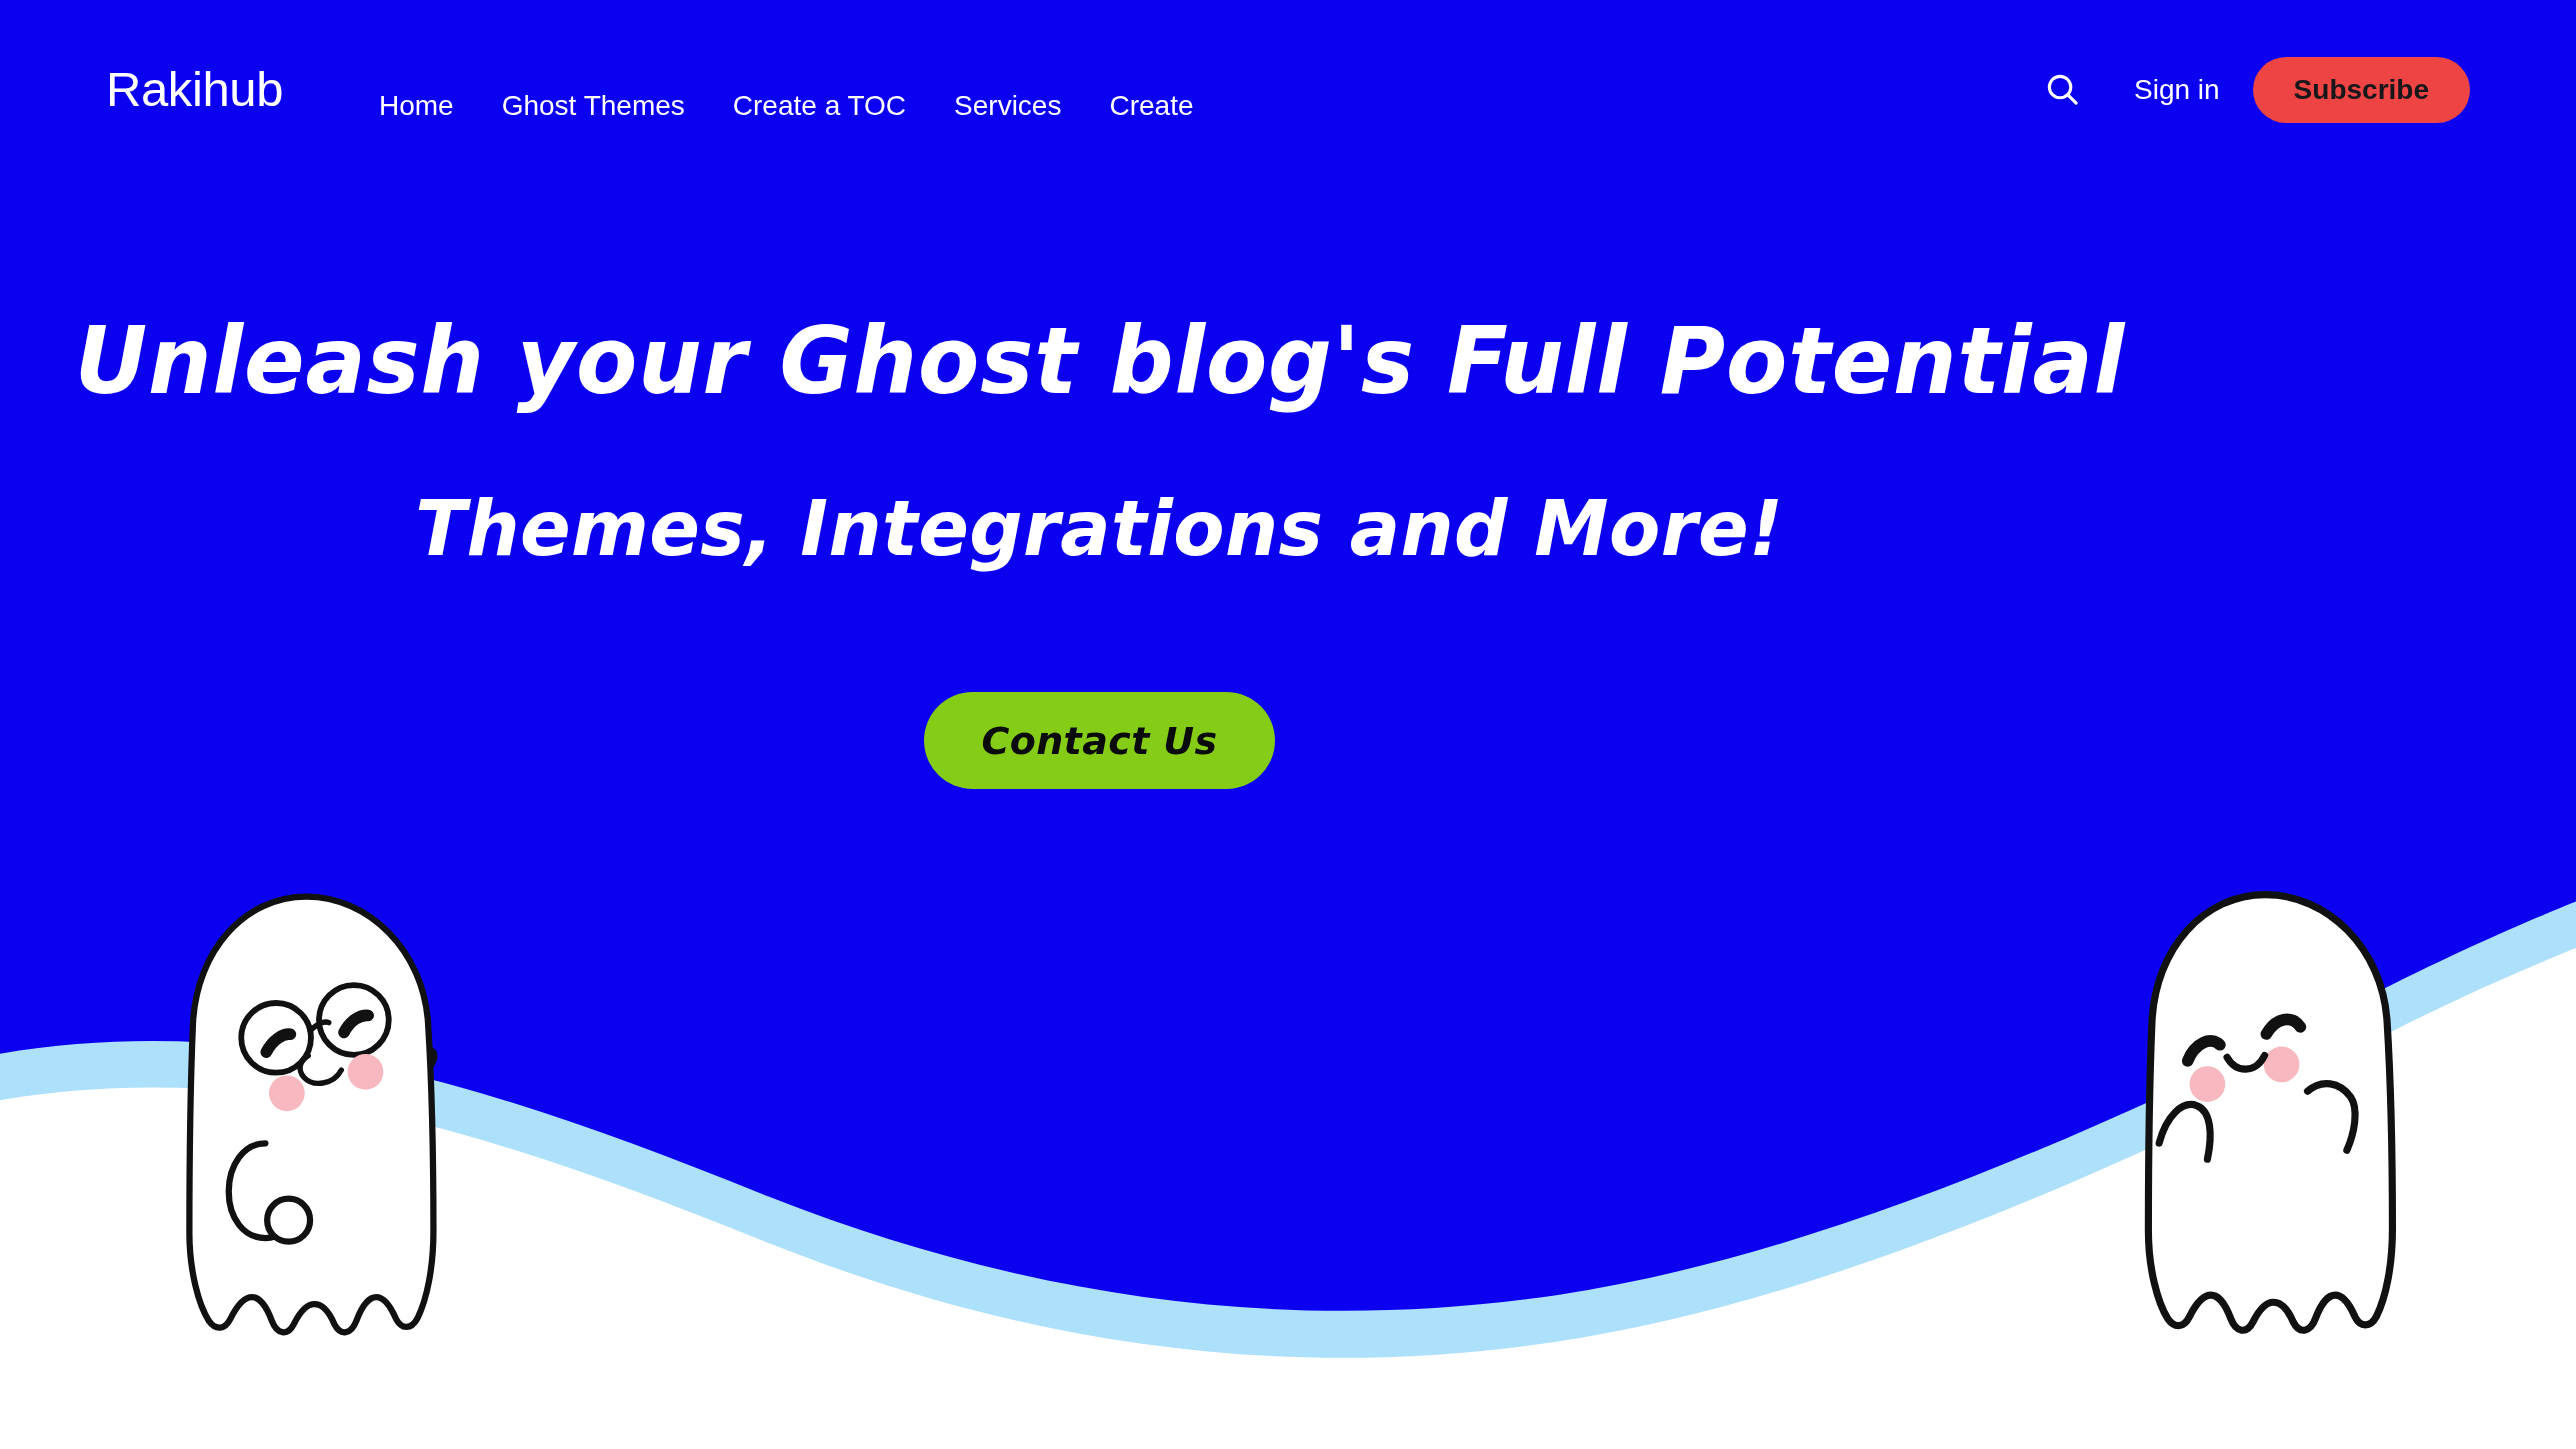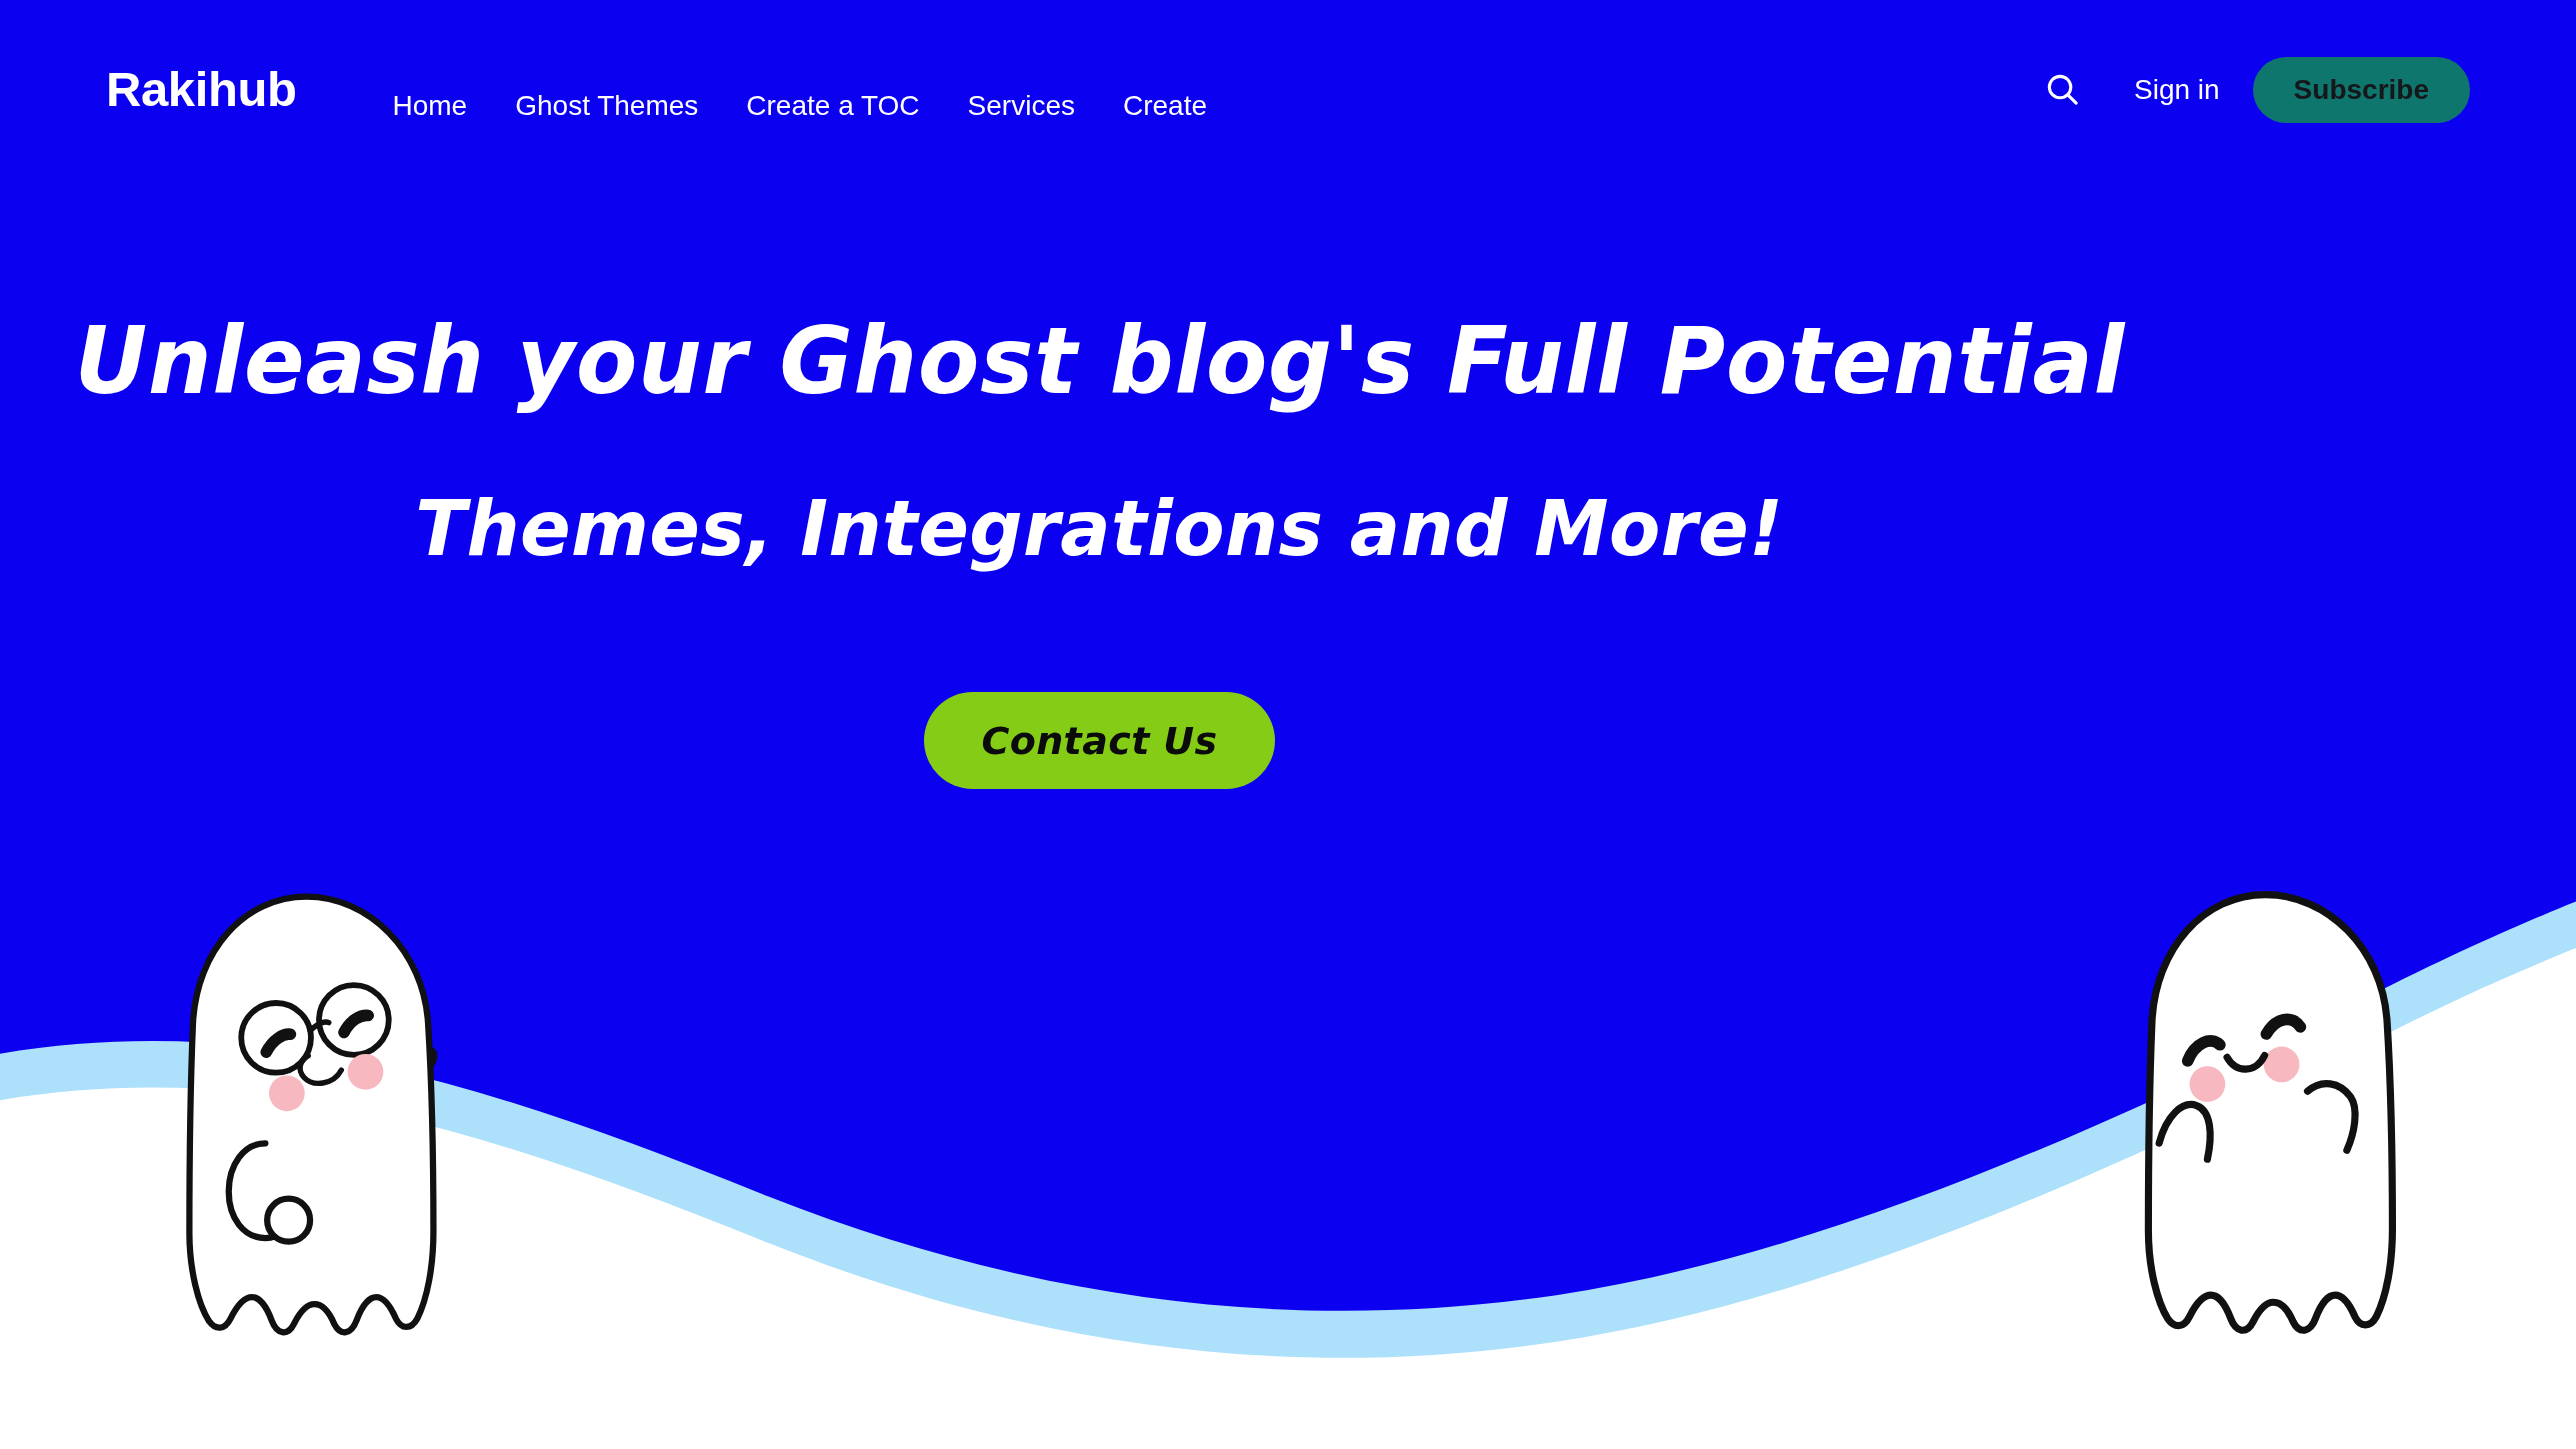--- a/index.html
+++ b/index.html
@@ -30,21 +30,21 @@
     left:0; top:0;
     width:2576px; height:179px;
     display:flex;
     align-items:center;
     padding:0 106px 0 106px;
     z-index:20;
   }
   .brand {
     color:#ffffff;
     font-size:49px;
-    font-weight:700;
+    font-weight:400;
     letter-spacing:-0.4px;
     line-height:1;
     margin-right:72px;
     white-space:nowrap;
     cursor:pointer;
   }
   .main-nav {
     display:flex;
     align-items:center;
     gap:0px;
@@ -74,21 +74,21 @@
   .signin-link {
     color:#ffffff;
     font-size:28px;
     font-weight:400;
     white-space:nowrap;
     cursor:pointer;
     padding:0 23px;
     margin-right:9px;
   }
   .subscribe-btn {
-    background:#0f766e;
+    background:#ef4444;
     color:#15171a;
     font-size:28px;
     font-weight:700;
     border:none;
     border-radius:894px;
     padding:0 41px;
     height:66px;
     display:flex;
     align-items:center;
     justify-content:center;

